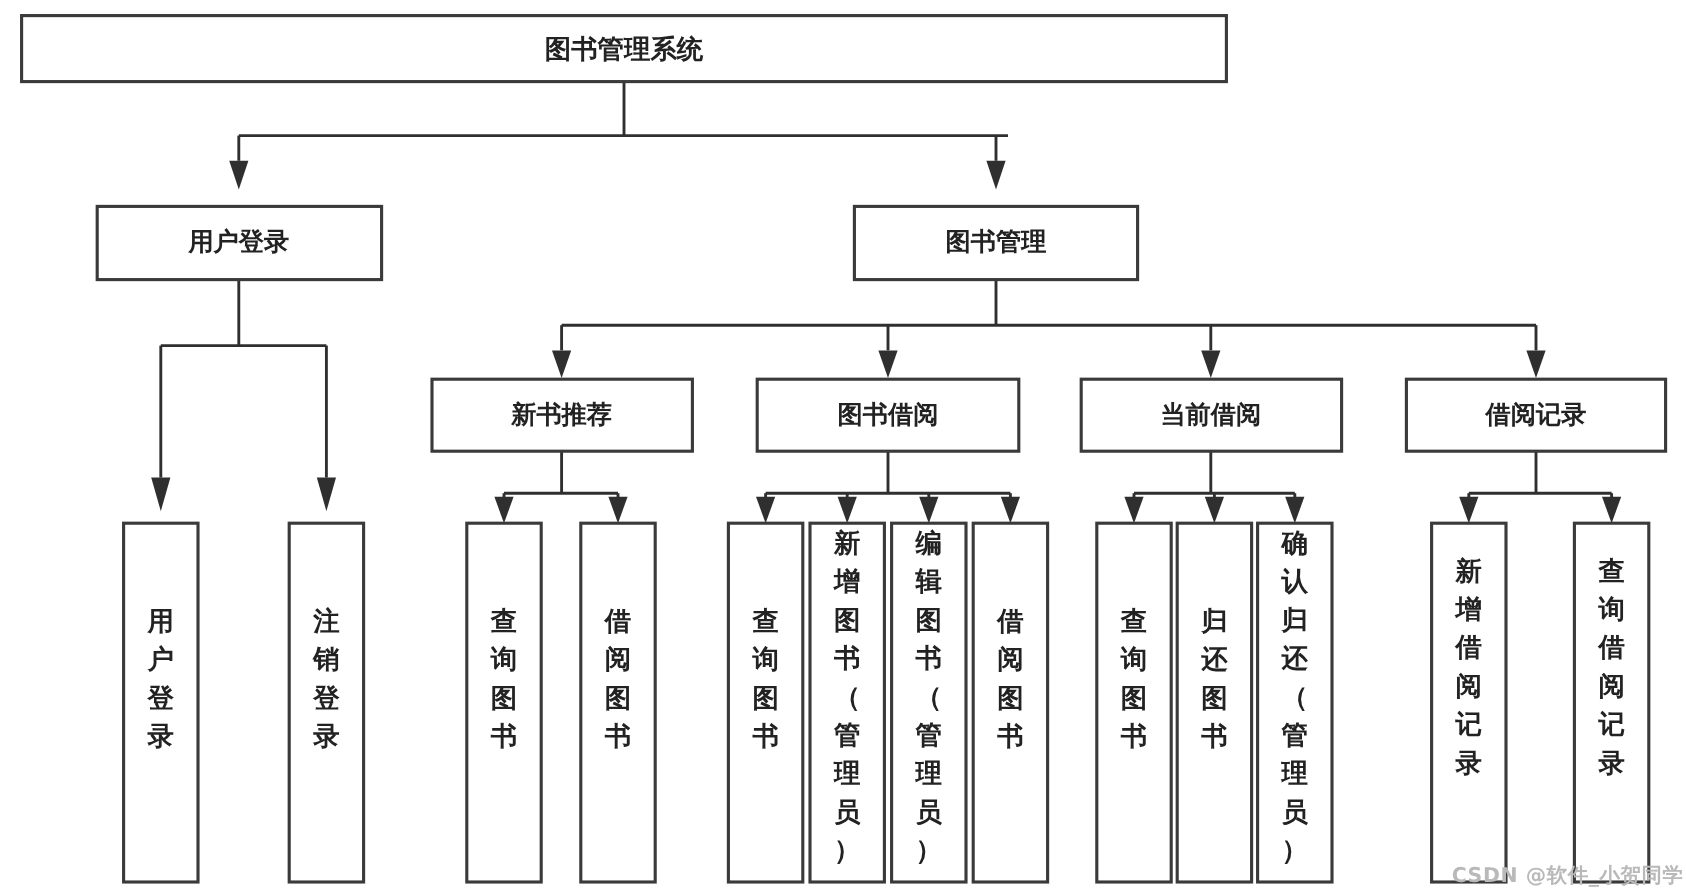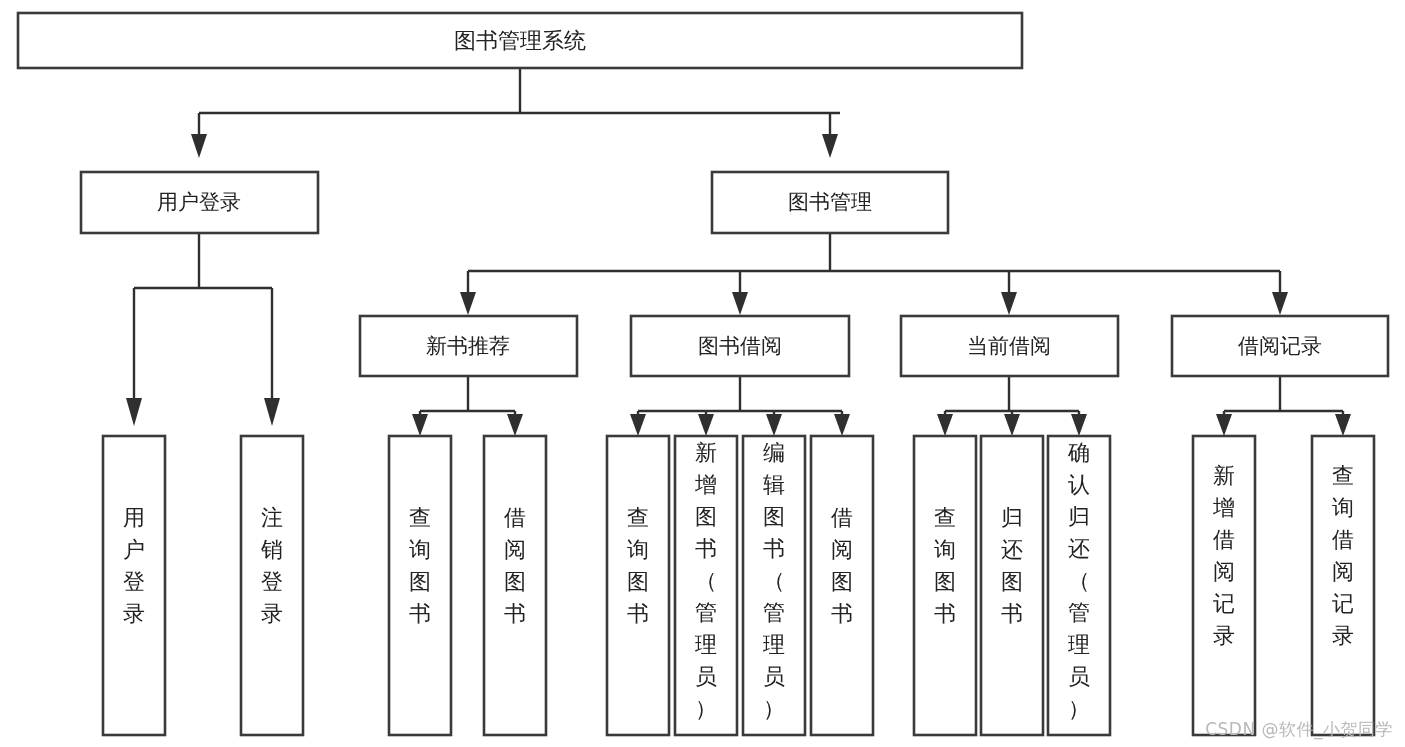--- a/index.html
+++ b/index.html
@@ -13,20 +13,21 @@
     font-family: "DejaVu Sans", "Liberation Sans", sans-serif;
     overflow: hidden;
     position: relative;
   }
   #diagram-root {
     position: absolute;
     left: 0;
     top: 0;
     width: 1405px;
     height: 747px;
+    font-weight: bold;
   }
   svg#flowchart {
     display: block;
     width: 1405px;
     height: 747px;
   }
   .node-box {
     fill: #ffffff;
     stroke: #3a3a3a;
     stroke-width: 2.6;
@@ -54,21 +55,21 @@
     stroke: #2f2f2f;
     stroke-width: 2.4;
     fill: none;
   }
   .arrow-head {
     fill: #2f2f2f;
     stroke: none;
   }
   .watermark {
     position: absolute;
-    right: 12px;
+    right: 2px;
     bottom: 6px;
     font-family: "DejaVu Sans", "Liberation Sans", sans-serif;
     font-size: 17px;
     color: #b9b9b9;
     letter-spacing: 0.5px;
     white-space: nowrap;
     user-select: none;
     margin-left: 40px;
   }
 </style>

